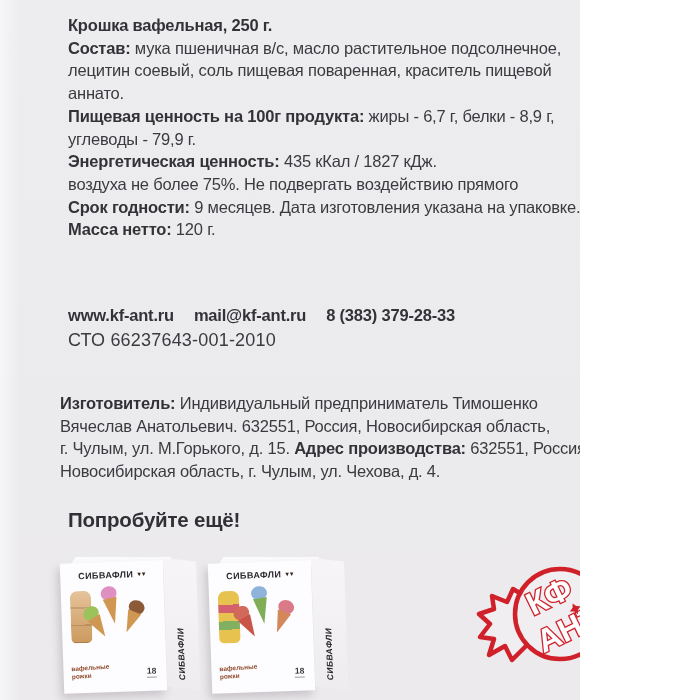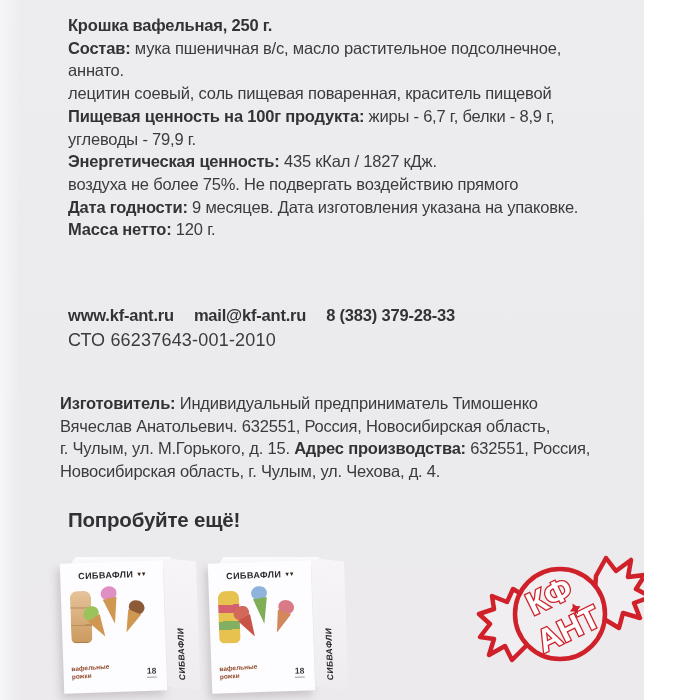--- a/index.html
+++ b/index.html
@@ -1,17 +1,17 @@
 <!DOCTYPE html>
 <html><head>
 <meta charset="utf-8">
 <style>
   html,body { margin:0; padding:0; }
   .page {
-    position:relative; width:644px; height:700px; overflow:hidden;
+    position:relative; width:580px; height:700px; overflow:hidden;
     background:linear-gradient(180deg,#edecef 0%,#ebeaed 60%,#eceaed 100%);
     font-family:"Liberation Sans", sans-serif;
     color:#3b3b3f;
   }
   
   .edge-left { position:absolute; left:0; top:0; width:20px; height:700px;
     background:linear-gradient(90deg,#f6f5f7 0%, rgba(246,245,247,0) 100%); }
   .fold-line { position:absolute; left:656px; top:0; width:1px; height:700px; background:#dedde2; }
   .edge-right { position:absolute; left:657px; top:0; width:43px; height:700px; background:#f1f0f3; }
 
@@ -76,27 +76,27 @@
 <body>
 
 <div class="page">
   <div class="edge-left"></div>
   <div class="fold-line"></div>
   <div class="edge-right"></div>
 
   <div class="text-block">
     <div class="tline"><b>Крошка вафельная, 250 г.</b></div>
     <div class="tline"><b>Состав:</b><span> мука пшеничная в/с, масло растительное подсолнечное,</span></div>
+    <div class="tline"><span>лецитин соевый, соль пищевая поваренная, краситель пищевой</span></div>
     <div class="tline"><span>аннато.</span></div>
-    <div class="tline"><span>лецитин соевый, соль пищевая поваренная, краситель пищевой</span></div>
     <div class="tline"><b>Пищевая ценность на 100г продукта:</b><span> жиры - 6,7 г, белки - 8,9 г,</span></div>
     <div class="tline"><span>углеводы - 79,9 г.</span></div>
     <div class="tline"><b>Энергетическая ценность:</b><span> 435 кКал / 1827 кДж.</span></div>
     <div class="tline"><span>воздуха не более 75%. Не подвергать воздействию прямого</span></div>
-    <div class="tline"><b>Дата годности:</b><span> 9 месяцев. Дата изготовления указана на упаковке.</span></div>
+    <div class="tline"><b>Срок годности:</b><span> 9 месяцев. Дата изготовления указана на упаковке.</span></div>
     <div class="tline"><b>Масса нетто:</b><span> 120 г.</span></div>
   </div>
 
   <div class="contacts"><span>www.kf-ant.ru</span><span>mail@kf-ant.ru</span><span>8 (383) 379-28-33</span></div>
 
   <div class="sto">СТО 66237643-001-2010</div>
 
   <div class="manufacturer">
     <div class="tline"><b>Изготовитель:</b><span> Индивидуальный предприниматель Тимошенко</span></div>
     <div class="tline"><span>Вячеслав Анатольевич. 632551, Россия, Новосибирская область,</span></div>

